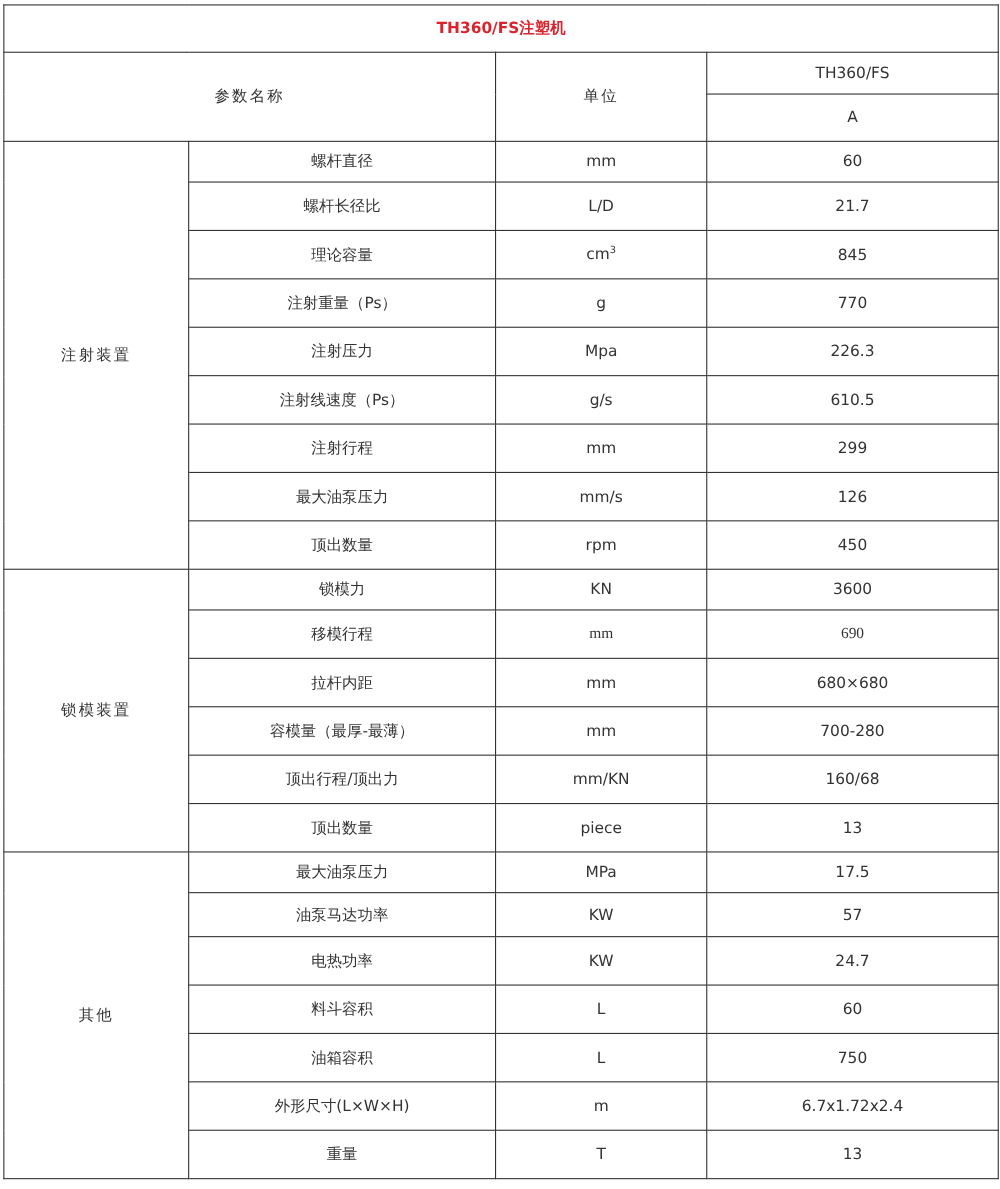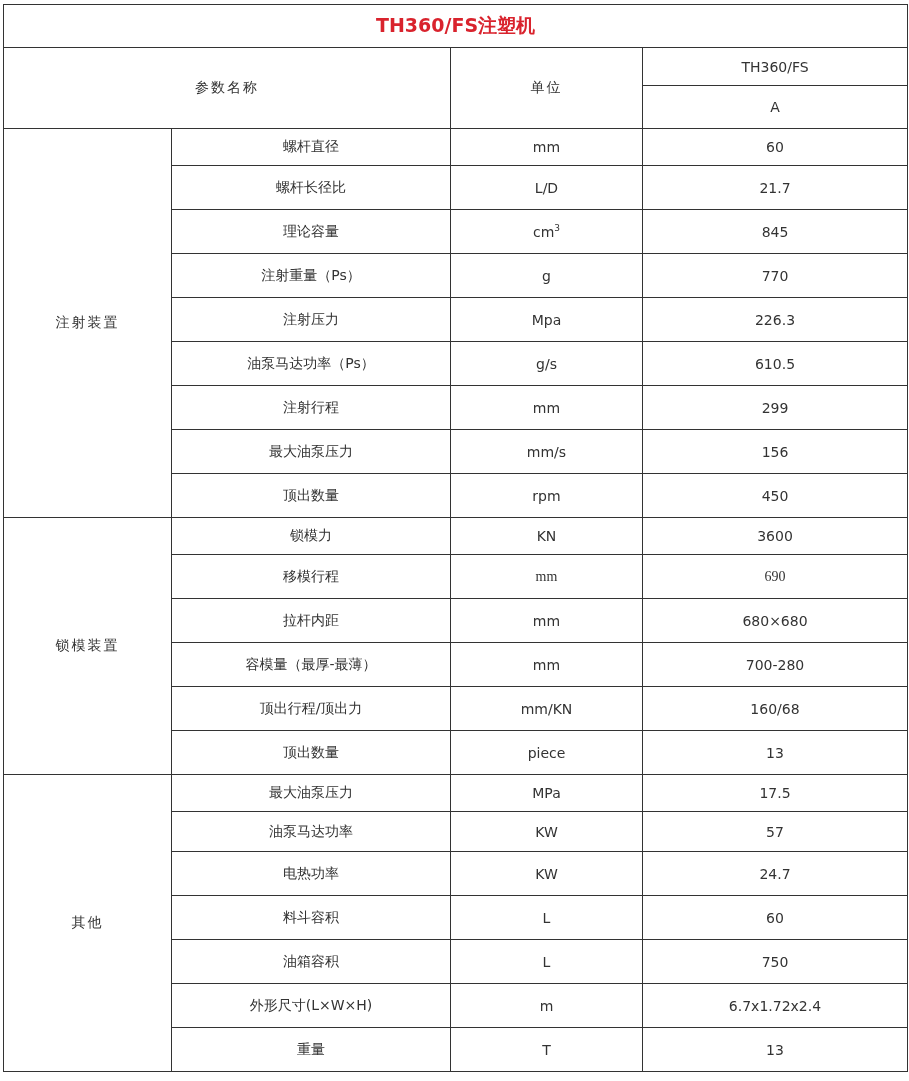--- a/index.html
+++ b/index.html
@@ -1,19 +1,19 @@
 <!DOCTYPE html>
 <html><head>
 <meta charset="utf-8">
 <style>
   html,body{margin:0;padding:0;background:#fff;}
   body{width:909px;height:1081px;overflow:hidden;font-family:"DejaVu Sans","Liberation Sans",sans-serif;color:#333;}
   table{border-collapse:collapse;position:absolute;left:3px;top:4px;width:904px;table-layout:fixed;}
   td{border:1px solid #333;text-align:center;vertical-align:middle;font-size:14px;padding:0;}
-  .title{height:42px;color:#d9232d;font-weight:bold;font-size:19px;}
+  .title{height:42px;color:#d9232d;font-weight:bold;font-size:14px;}
   .hdr{letter-spacing:2px;}
   sup{font-size:9px;}
   .footer{position:absolute;left:0;top:1078px;width:909px;height:3px;background:#fff;}
 </style>
 </head>
 <body>
 
 <table>
   <colgroup>
     <col style="width:168px">
@@ -53,33 +53,33 @@
         <td>注射重量（Ps）</td>
         <td><span>g</span></td>
         <td>770</td>
       </tr>
       <tr style="height: 44px;">
         <td>注射压力</td>
         <td><span>Mpa</span></td>
         <td>226.3</td>
       </tr>
       <tr style="height: 44px;">
-        <td>油泵马达功率（Ps）</td>
+        <td>注射线速度（Ps）</td>
         <td><span>g/s</span></td>
         <td>610.5</td>
       </tr>
       <tr style="height: 44px;">
         <td>注射行程</td>
         <td><span>mm</span></td>
         <td>299</td>
       </tr>
       <tr style="height: 44px;">
         <td>最大油泵压力</td>
         <td><span>mm/s</span></td>
-        <td>156</td>
+        <td>126</td>
       </tr>
       <tr style="height: 44px;">
         <td>顶出数量</td>
         <td><span>rpm</span></td>
         <td>450</td>
       </tr>
       <tr style="height: 37px;">
         <td rowspan="6" class="hdr">锁模装置</td>
         <td>锁模力</td>
         <td><span>KN</span></td>

